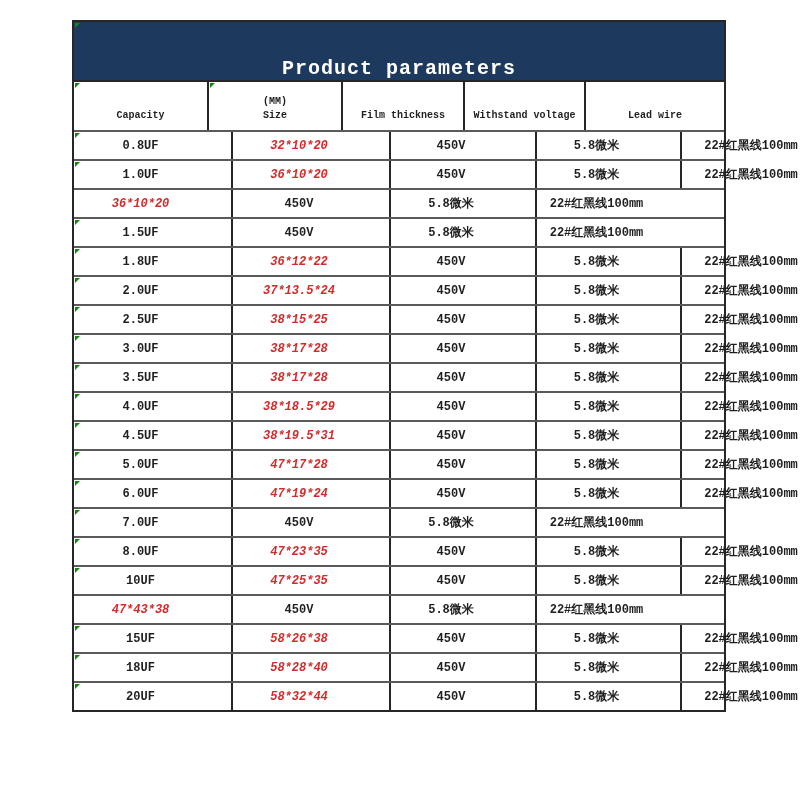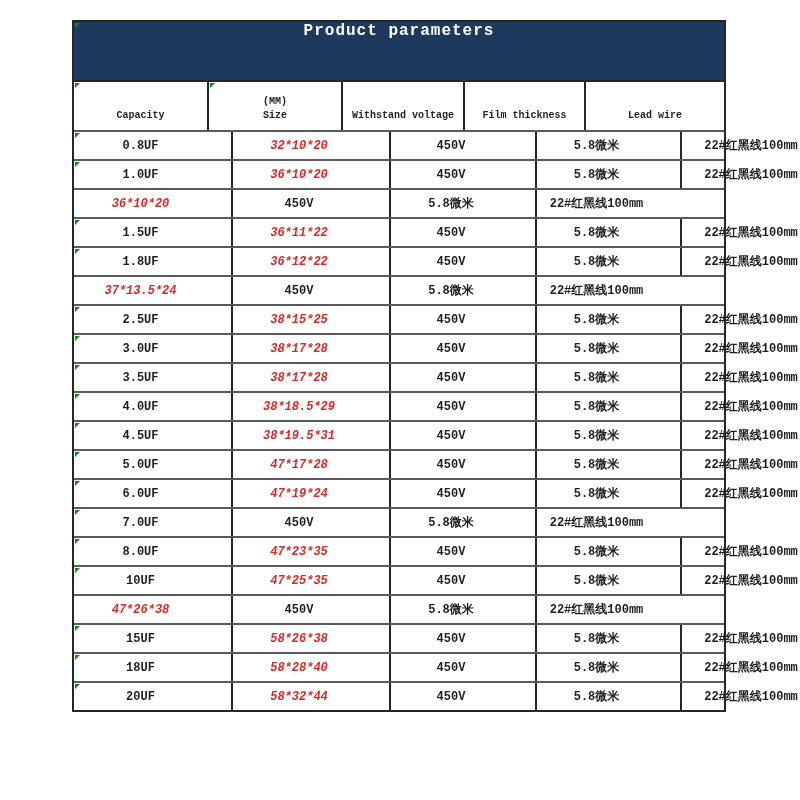--- a/index.html
+++ b/index.html
@@ -18,22 +18,22 @@
 
   .sheet{
     position:absolute;left:72px;top:20px;width:654px;
     border:2px solid var(--border-dark);
     background:#ffffff;
   }
 
   .title-bar{
     position:relative;height:58px;
     background:var(--header-bg);color:var(--header-text);
-    display:flex;align-items:flex-start;justify-content:center;
-    font-size:16px;letter-spacing:1px;
+    display:flex;align-items:flex-end;justify-content:center;
+    font-size:20px;letter-spacing:1px;
   }
 
   .grid-row{display:grid;grid-template-columns:133px 134px 122px 121px 140px;}
 
   .thead{border-top:2px solid var(--border-dark);height:50px;}
   .thead .cell{
     display:flex;flex-direction:column;justify-content:flex-end;align-items:center;
     padding-bottom:8px;font-size:10px;line-height:1.35;
     position:relative;border-left:2px solid var(--border-dark);
   }
@@ -69,24 +69,24 @@
     <div class="cell">
       <span class="tri"></span>
       <span>Capacity</span>
     </div>
     <div class="cell">
       <span class="tri"></span>
       <span>(MM)</span>
       <span>Size</span>
     </div>
     <div class="cell">
+      <span>Film thickness</span>
+    </div>
+    <div class="cell">
       <span>Withstand voltage</span>
-    </div>
-    <div class="cell">
-      <span>Film thickness</span>
     </div>
     <div class="cell">
       <span>Lead wire</span>
     </div>
   </div>
 
   <div class="tbody">
       <div class="grid-row trow">
         <div class="cell capacity">
           <span class="tri"></span>
@@ -135,23 +135,20 @@
         </div>
         <div class="cell lead">
           <span>22#红黑线100mm</span>
         </div>
       </div>
       <div class="grid-row trow">
         <div class="cell capacity">
           <span class="tri"></span>
           <span>1.5UF</span>
         </div>
-        <div class="cell size">
-          <span>36*11*22</span>
-        </div>
         <div class="cell voltage">
           <span>450V</span>
         </div>
         <div class="cell film">
           <span>5.8微米</span>
         </div>
         <div class="cell lead">
           <span>22#红黑线100mm</span>
         </div>
       </div>
@@ -167,20 +164,24 @@
           <span>450V</span>
         </div>
         <div class="cell film">
           <span>5.8微米</span>
         </div>
         <div class="cell lead">
           <span>22#红黑线100mm</span>
         </div>
       </div>
       <div class="grid-row trow">
+        <div class="cell capacity">
+          <span class="tri"></span>
+          <span>2.0UF</span>
+        </div>
         <div class="cell size">
           <span>37*13.5*24</span>
         </div>
         <div class="cell voltage">
           <span>450V</span>
         </div>
         <div class="cell film">
           <span>5.8微米</span>
         </div>
         <div class="cell lead">
@@ -359,21 +360,21 @@
         </div>
         <div class="cell film">
           <span>5.8微米</span>
         </div>
         <div class="cell lead">
           <span>22#红黑线100mm</span>
         </div>
       </div>
       <div class="grid-row trow">
         <div class="cell size">
-          <span>47*26*38</span>
+          <span>47*43*38</span>
         </div>
         <div class="cell voltage">
           <span>450V</span>
         </div>
         <div class="cell film">
           <span>5.8微米</span>
         </div>
         <div class="cell lead">
           <span>22#红黑线100mm</span>
         </div>

